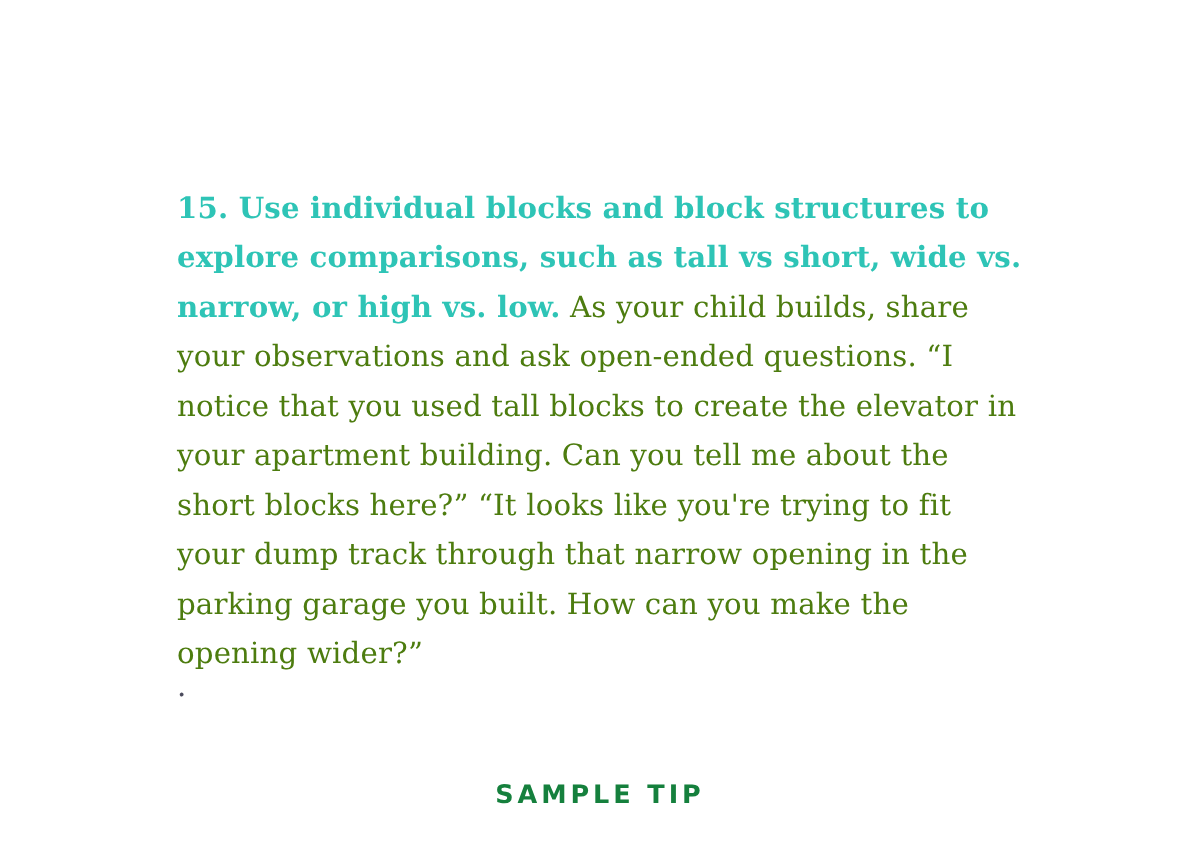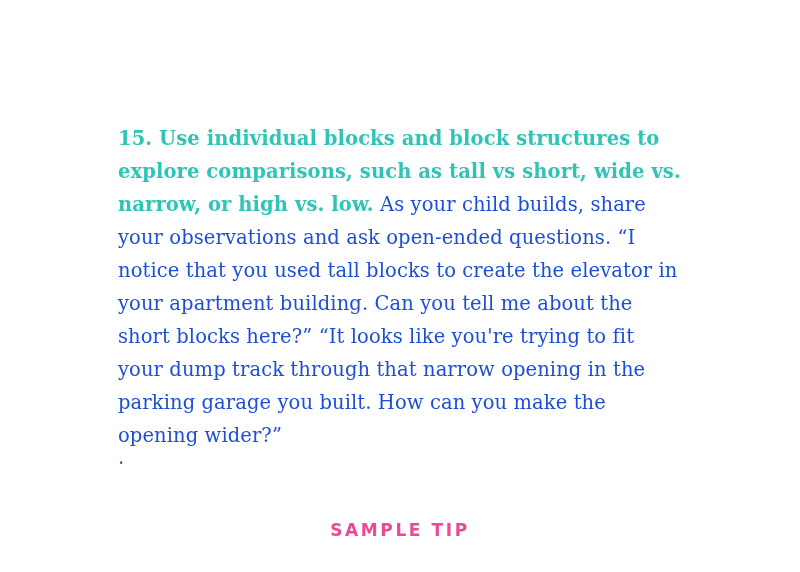--- a/index.html
+++ b/index.html
@@ -31,42 +31,42 @@
     font-size: 19.5px;
     line-height: 33px;
     color: #4a4a5e;
     letter-spacing: 0.1px;
   }
   .tip-heading {
     color: #2ec4b6;
     font-weight: bold;
   }
   .tip-body {
-    color: #1d4ed8;
+    color: #4d7c0f;
   }
   .trailing-dot {
     position: absolute;
     left: 118px;
     top: 446px;
     font-family: "DejaVu Serif", serif;
     font-size: 19.5px;
     line-height: 24px;
     color: #4b4b5c;
   }
   .footer-label {
     position: absolute;
     left: 0;
     right: 0;
     top: 520px;
     text-align: center;
     font-family: "DejaVu Sans", sans-serif;
     font-size: 17px;
     font-weight: bold;
     letter-spacing: 2.6px;
-    color: #ec4899;
+    color: #15803d;
   }
 </style>
 </head>
 <body>
 
 <div class="page">
 
   <div class="tip-block">
     <p class="tip-paragraph"><span class="tip-heading">15. Use individual blocks and block structures to explore comparisons, such as tall vs short, wide vs. narrow, or high vs. low.</span><span class="tip-body"> As your child builds, share your observations and ask open-ended questions. “I notice that you used tall blocks to create the elevator in your apartment building. Can you tell me about the short blocks here?” “It looks like you're trying to fit your dump track through that narrow opening in the parking garage you built. How can you make the opening wider?”</span></p>
   </div>

